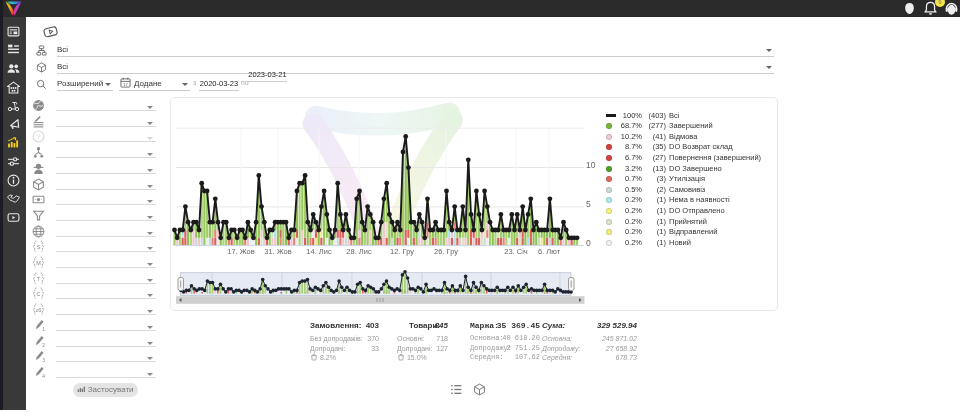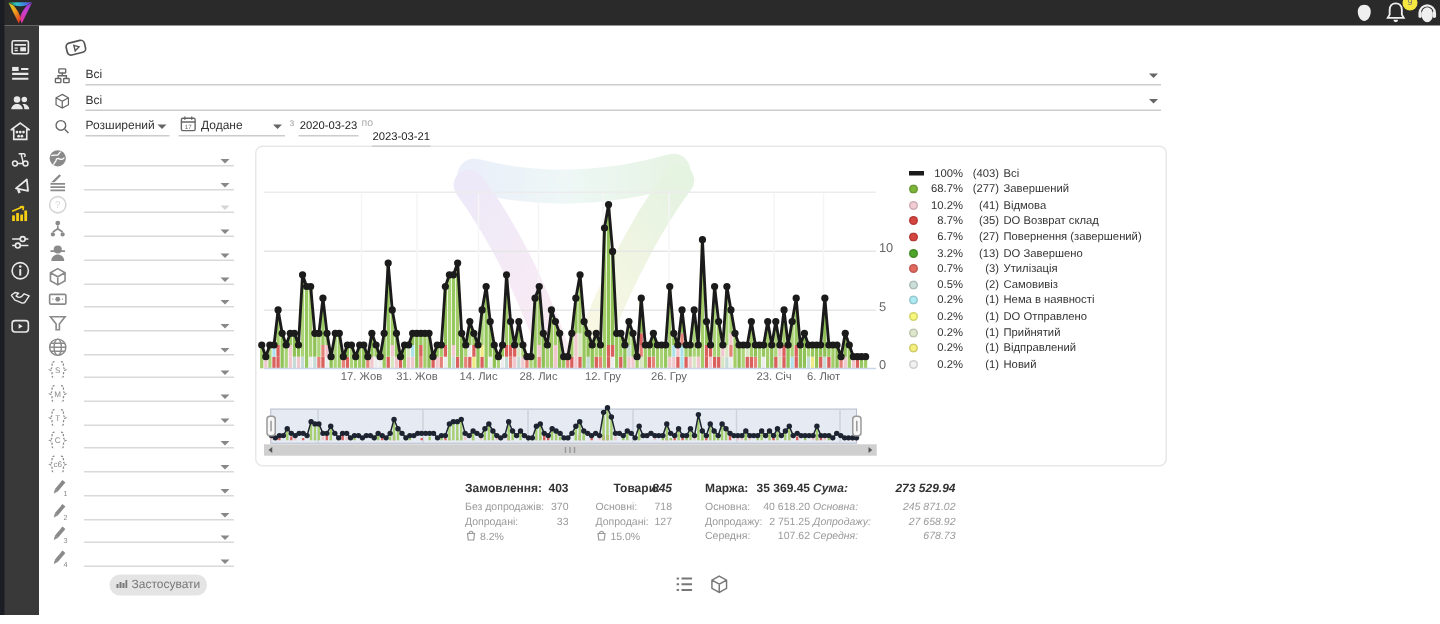--- a/index.html
+++ b/index.html
@@ -954,21 +954,21 @@
     <line x1="2" y1="9.5" x2="22" y2="9.5" stroke="#666" stroke-width="2"></line>
     <line x1="7" y1="1.5" x2="7" y2="6" stroke="#666" stroke-width="2"></line>
     <line x1="17" y1="1.5" x2="17" y2="6" stroke="#666" stroke-width="2"></line>
     <text x="12" y="19" font-size="9" fill="#666" text-anchor="middle">17</text>
   </svg>
 <div style="position:absolute;left:119px;top:76.5px;width:71px;height:14px;line-height:13px;border-bottom:1px solid #ccc;font-size:8px;color:#333;text-indent:15px;">Додане</div>
 <div style="position:absolute;left:182px;top:83px;width:0;height:0;border-left:3px solid transparent;border-right:3px solid transparent;border-top:3.5px solid #666;"></div>
 <div style="position:absolute;left:193px;top:79px;font-size:7px;color:#aaa;">з</div>
 <div style="position:absolute;left:199px;top:76.5px;width:40px;height:14px;line-height:13px;border-bottom:1px solid #ccc;font-size:7.5px;color:#222;text-align:center;white-space:nowrap;">2020-03-23</div>
 <div style="position:absolute;left:241px;top:79px;font-size:7px;color:#aaa;">по</div>
-<div style="position:absolute;left:248px;top:84px;width:39px;height:14px;line-height:13px;border-bottom:1px solid #ccc;font-size:7.5px;color:#222;text-align:center;white-space:nowrap;">2023-03-21</div>
+<div style="position:absolute;left:248px;top:68px;width:39px;height:14px;line-height:13px;border-bottom:1px solid #ccc;font-size:7.5px;color:#222;text-align:center;white-space:nowrap;">2023-03-21</div>
 
 <svg style="position:absolute;left:32px;top:99.0px;" width="13" height="13" viewBox="0 0 24 24">
     <circle cx="12" cy="12" r="10" fill="#8a8a8a"></circle>
     <path d="M4,9 c3,-2 6,0 8,-1 c2,-1 1,-3 4,-4 M7,20 c0,-3 3,-3 3,-6 c0,-2 3,-2 5,-1 c2,1 4,0 5,-2" stroke="#fff" stroke-width="1.6" fill="none"></path>
   </svg>
 <div style="position:absolute;left:56px;top:99.0px;width:100px;border-bottom:1px solid #d9d9d9;height:12px;"></div>
 <div style="position:absolute;left:147px;top:106.0px;width:0;height:0;border-left:3px solid transparent;border-right:3px solid transparent;border-top:3.5px solid #888;"></div>
 <svg style="position:absolute;left:32px;top:114.7px;" width="13" height="13" viewBox="0 0 24 24">
     <path d="M4,12 L14,2 l2,2 L8,12" fill="#8a8a8a"></path>
     <line x1="3" y1="14" x2="21" y2="14" stroke="#8a8a8a" stroke-width="2"></line>
@@ -1120,29 +1120,29 @@
 <div style="position:absolute;left:397px;top:319.5px;width:51px;color:#333;">
     <div style="position:relative;height:11px;line-height:11px;font-weight:bold;font-size:8px;white-space:nowrap;margin-left:12px;">Товари:<span style="position:absolute;right:0;top:0;font-style:italic;">845</span></div>
     <div style="height:3.5px;"></div>
     <div style="position:relative;height:9.5px;line-height:9.5px;font-size:7px;color:#9a9a9a;white-space:nowrap;">Основні:<span style="position:absolute;right:0;top:0;">718</span></div>
     <div style="position:relative;height:9.5px;line-height:9.5px;font-size:7px;color:#9a9a9a;white-space:nowrap;">Допродані:<span style="position:absolute;right:0;top:0;">127</span></div>
     <div style="height:10px;line-height:10px;font-size:7px;color:#9a9a9a;"><svg width="8" height="8" viewBox="0 0 24 24" style="vertical-align:-1px;">
         <path d="M5,8 h14 l-1.5,13 h-11 z" fill="none" stroke="#9a9a9a" stroke-width="2.4"></path>
         <path d="M8,8 a4,4.5 0 0 1 8,0" fill="none" stroke="#9a9a9a" stroke-width="2.4"></path>
       </svg> 15.0%</div>
   </div>
-<div style="position:absolute;left:470px;top:319.5px;width:70px;color:#333;">
+<div style="position:absolute;left:470px;top:319.5px;width:70px;color:#333;font-family:Liberation Mono, monospace;">
     <div style="position:relative;height:11px;line-height:11px;font-weight:bold;font-size:8px;white-space:nowrap;">Маржа:<span style="position:absolute;right:0;top:0;">35 369.45</span></div>
     <div style="height:3.5px;"></div>
     <div style="position:relative;height:9.5px;line-height:9.5px;font-size:7px;color:#9a9a9a;white-space:nowrap;">Основна:<span style="position:absolute;right:0;top:0;">40 618.20</span></div>
     <div style="position:relative;height:9.5px;line-height:9.5px;font-size:7px;color:#9a9a9a;white-space:nowrap;">Допродажу:<span style="position:absolute;right:0;top:0;">2 751.25</span></div>
     <div style="position:relative;height:9.5px;line-height:9.5px;font-size:7px;color:#9a9a9a;white-space:nowrap;">Середня:<span style="position:absolute;right:0;top:0;">107.62</span></div>
   </div>
 <div style="position:absolute;left:542px;top:319.5px;width:95px;color:#333;font-style:italic;">
-    <div style="position:relative;height:11px;line-height:11px;font-weight:bold;font-size:8px;white-space:nowrap;">Сума:<span style="position:absolute;right:0;top:0;">273 529.94</span></div>
+    <div style="position:relative;height:11px;line-height:11px;font-weight:bold;font-size:8px;white-space:nowrap;">Сума:<span style="position:absolute;right:0;top:0;">329 529.94</span></div>
     <div style="height:3.5px;"></div>
     <div style="position:relative;height:9.5px;line-height:9.5px;font-size:7px;color:#9a9a9a;white-space:nowrap;">Основна:<span style="position:absolute;right:0;top:0;">245 871.02</span></div>
     <div style="position:relative;height:9.5px;line-height:9.5px;font-size:7px;color:#9a9a9a;white-space:nowrap;">Допродажу:<span style="position:absolute;right:0;top:0;">27 658.92</span></div>
     <div style="position:relative;height:9.5px;line-height:9.5px;font-size:7px;color:#9a9a9a;white-space:nowrap;">Середня:<span style="position:absolute;right:0;top:0;">678.73</span></div>
   </div>
 <svg style="position:absolute;left:450px;top:383px" width="13" height="13" viewBox="0 0 24 24">
     <g stroke="#777" stroke-width="2.4">
       <line x1="8" y1="5" x2="21" y2="5"></line>
       <line x1="8" y1="12" x2="21" y2="12"></line>
       <line x1="8" y1="19" x2="21" y2="19"></line>

